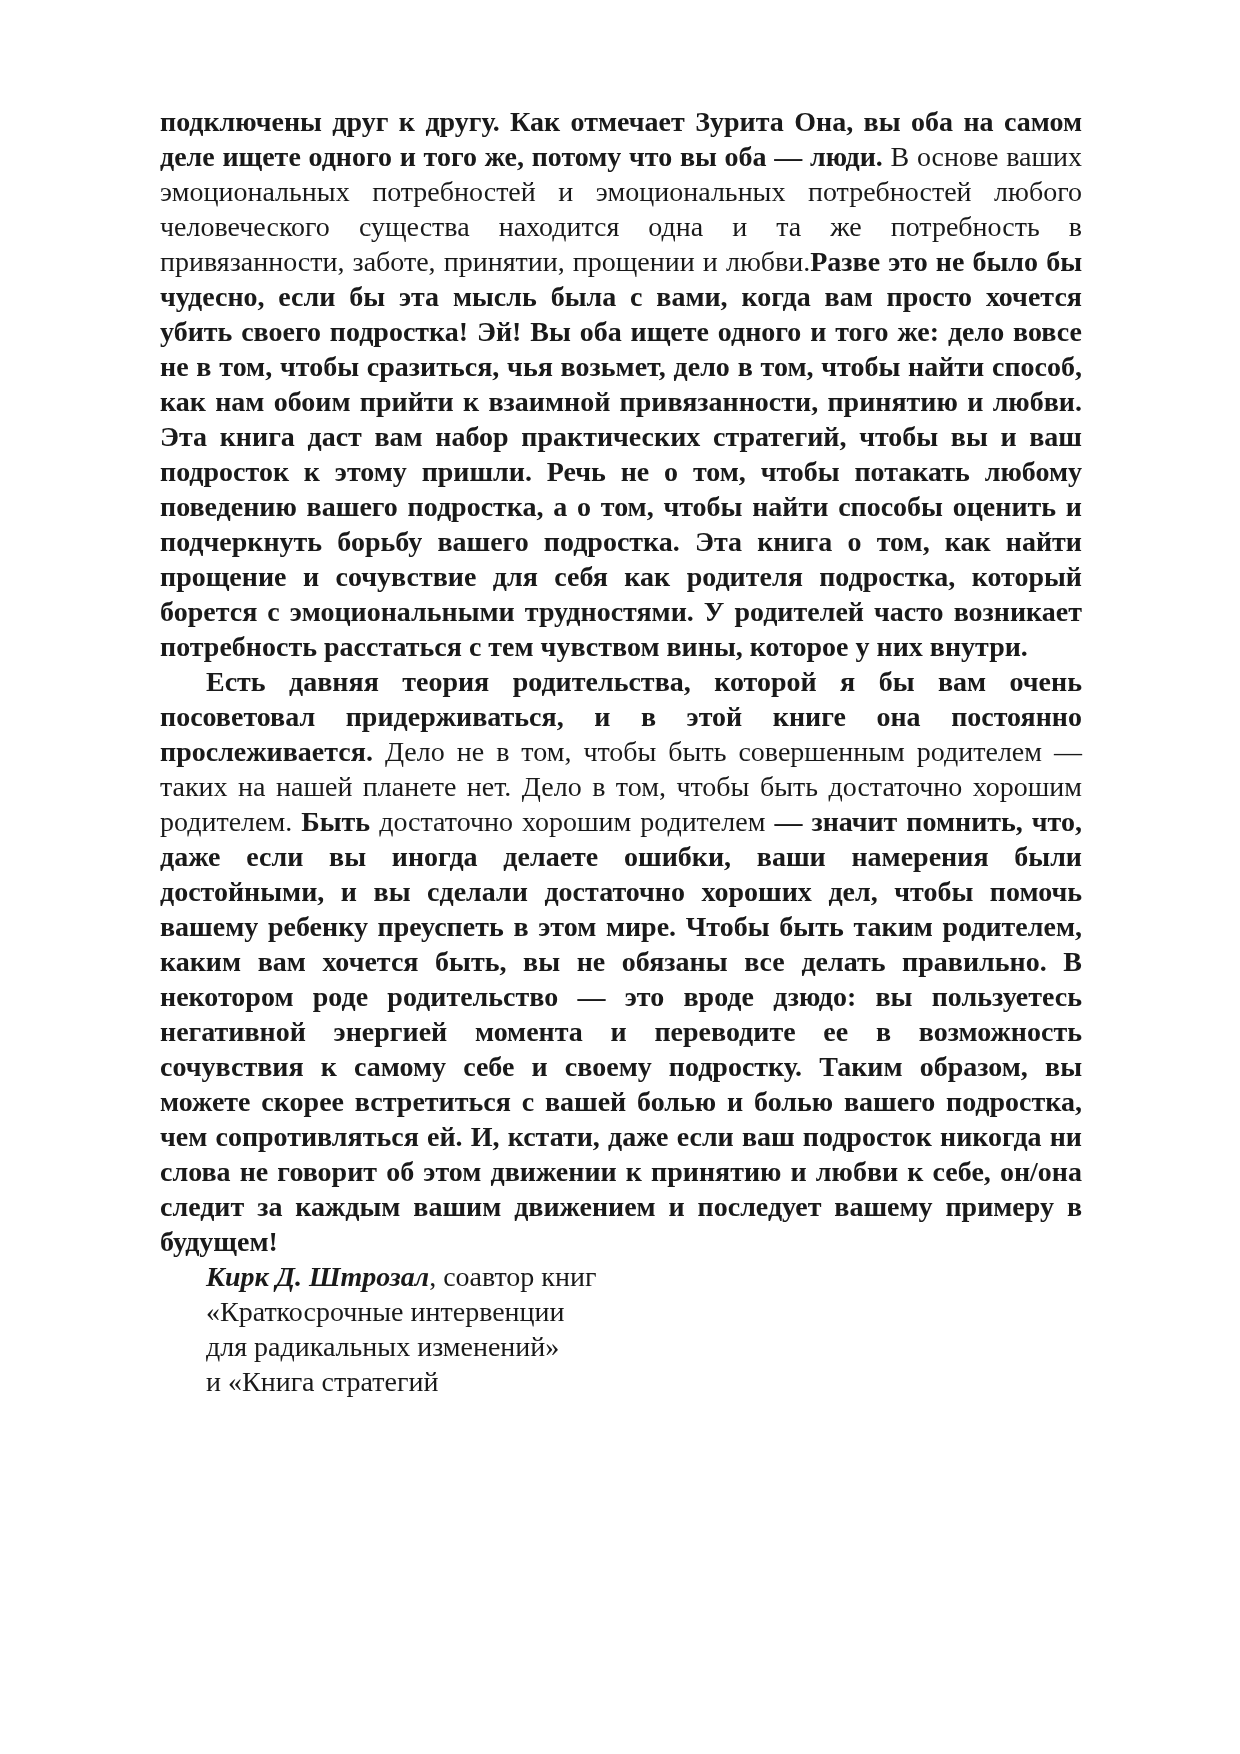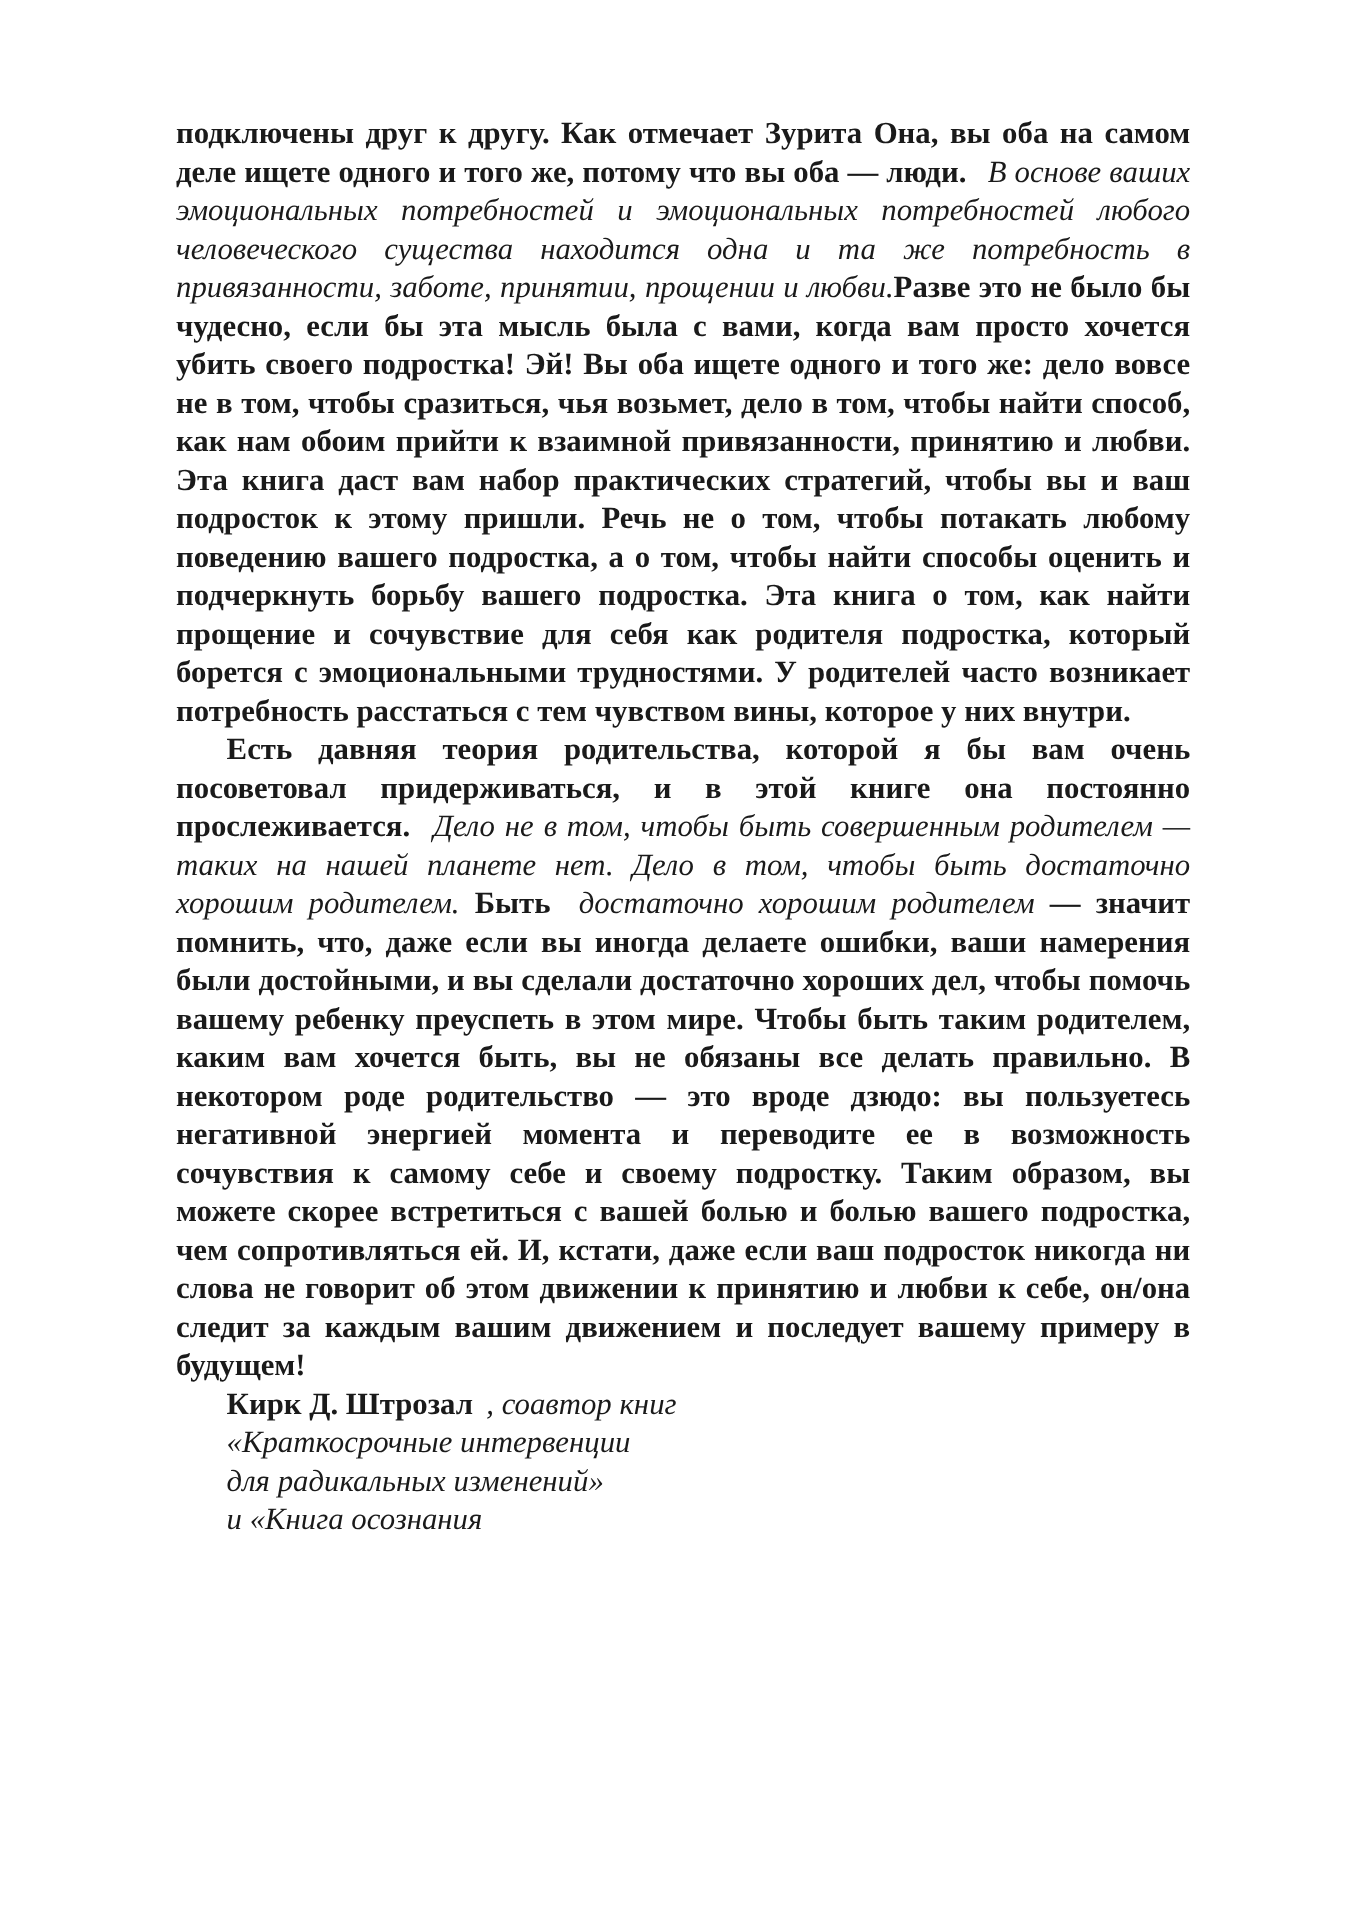--- a/index.html
+++ b/index.html
@@ -32,28 +32,28 @@
   p.para.indent {
     text-indent: 46px;
   }
   p.para.signature {
     text-indent: 0;
     padding-left: 46px;
     text-align: left;
     white-space: pre-wrap;
   }
   .run.normal { font-style: normal; font-weight: bold; }
-  .run.italic { font-style: italic; font-weight: normal; margin-left: 12px; }
-  .run.bold-italic { font-weight: bold; }
+  .run.italic { font-weight: normal; }
+  .run.bold-italic { font-style: italic; font-weight: bold; }
 </style>
 </head>
 <body>
 
 <div class="page">
   <div class="text-block">
       <p class="para body"><span class="run normal">подключены друг к другу. Как отмечает Зурита Она, вы оба на самом деле ищете одного и того же, потому что вы оба — люди. </span><span class="run italic">В основе ваших эмоциональных потребностей и эмоциональных потребностей любого человеческого существа находится одна и та же потребность в привязанности, заботе, принятии, прощении и любви.</span><span class="run normal">Разве это не было бы чудесно, если бы эта мысль была с вами, когда вам просто хочется убить своего подростка! Эй! Вы оба ищете одного и того же: дело вовсе не в том, чтобы сразиться, чья возьмет, дело в том, чтобы найти способ, как нам обоим прийти к взаимной привязанности, принятию и любви. Эта книга даст вам набор практических стратегий, чтобы вы и ваш подросток к этому пришли. Речь не о том, чтобы потакать любому поведению вашего подростка, а о том, чтобы найти способы оценить и подчеркнуть борьбу вашего подростка. Эта книга о том, как найти прощение и сочувствие для себя как родителя подростка, который борется с эмоциональными трудностями. У родителей часто возникает потребность расстаться с тем чувством вины, которое у них внутри.</span></p>
       <p class="para indent body"><span class="run normal">Есть давняя теория родительства, которой я бы вам очень посоветовал придерживаться, и в этой книге она постоянно прослеживается. </span><span class="run italic">Дело не в том, чтобы быть совершенным родителем — таких на нашей планете нет. Дело в том, чтобы быть достаточно хорошим родителем.</span><span class="run normal"> Быть </span><span class="run italic">достаточно хорошим родителем</span><span class="run normal"> — значит помнить, что, даже если вы иногда делаете ошибки, ваши намерения были достойными, и вы сделали достаточно хороших дел, чтобы помочь вашему ребенку преуспеть в этом мире. Чтобы быть таким родителем, каким вам хочется быть, вы не обязаны все делать правильно. В некотором роде родительство — это вроде дзюдо: вы пользуетесь негативной энергией момента и переводите ее в возможность сочувствия к самому себе и своему подростку. Таким образом, вы можете скорее встретиться с вашей болью и болью вашего подростка, чем сопротивляться ей. И, кстати, даже если ваш подросток никогда ни слова не говорит об этом движении к принятию и любви к себе, он/она следит за каждым вашим движением и последует вашему примеру в будущем!</span></p>
       <p class="para signature"><span class="run bold-italic">Кирк Д. Штрозал</span><span class="run italic">, соавтор книг
 «Краткосрочные интервенции
 для радикальных изменений»
-и «Книга осознания</span></p>
+и «Книга стратегий</span></p>
     </div>
 </div>
 
 </body></html>

